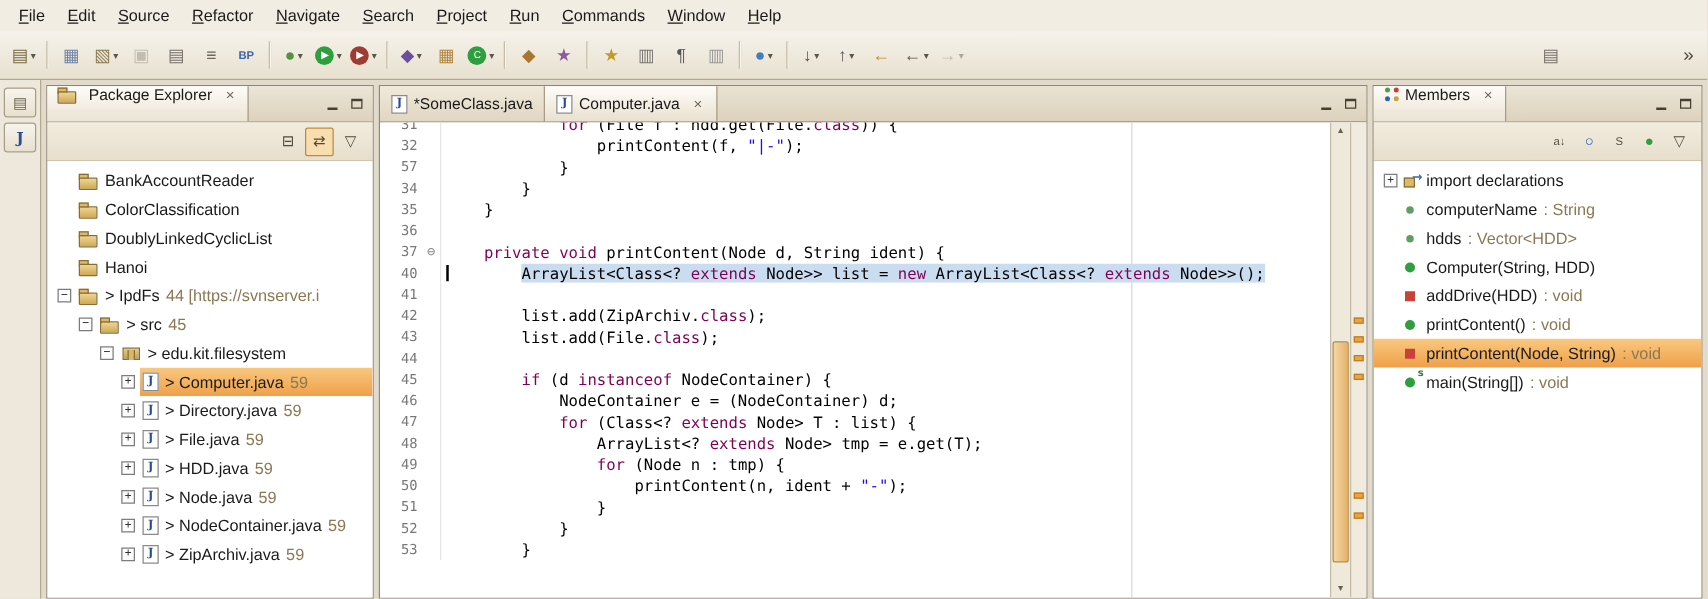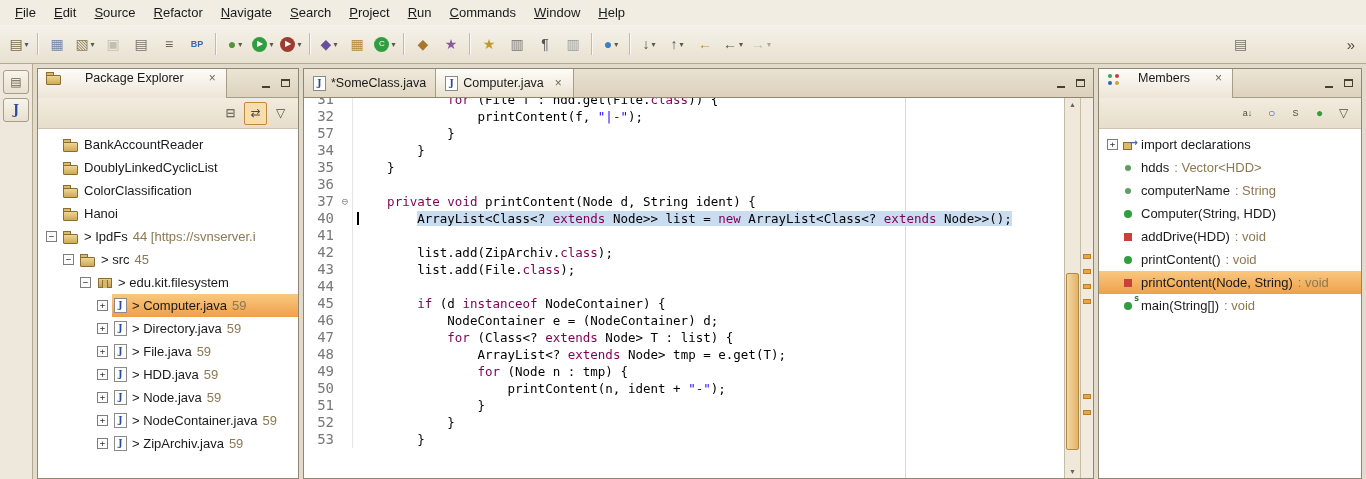--- a/index.html
+++ b/index.html
@@ -29,21 +29,21 @@
   .faststrip{width:32px;flex:none;border-right:1px solid #b3a98f;display:flex;flex-direction:column;align-items:center;gap:4px;padding-top:6px;background:#eee8dc;margin-top:-4px}
   .strip-btn{width:24px;height:22px;border:1px solid #a89e88;border-radius:3px;background:linear-gradient(#f8f4eb,#e8e0cf);display:flex;align-items:center;justify-content:center}
   .strip-btn .glyph{font-size:12px}
   .jglyph{font-family:"DejaVu Serif",serif;font-weight:bold;color:#2a4b9b}
   .panel{border:1px solid #8f8773;background:#fff;display:flex;flex-direction:column;min-width:0}
   .pkg{width:260px;flex:none}
   .mem{width:262px;flex:none}
   .edp{flex:1}
   
   .view-titlebar{height:28px;flex:none;background:linear-gradient(#ece5d6,#dcd2bd);border-bottom:1px solid #a79d86;display:flex;align-items:stretch}
-  .vtab{display:flex;align-items:flex-end;gap:19px;padding:16px 8px;background:linear-gradient(#fefcf9,#ebe3d3);border-right:1px solid #a79d86;font-size:12.5px}
+  .vtab{display:flex;align-items:flex-start;gap:5px;padding:0 8px;background:linear-gradient(#fefcf9,#ebe3d3);border-right:1px solid #a79d86;font-size:12.5px}
   .tabclose{color:#6e6756;font-size:12px;margin-left:4px;padding:0 2px}
   .corner{margin-left:auto;display:flex;align-items:center;gap:3px;padding-right:4px}
   .wbtn{width:17px;height:16px;display:flex;align-items:center;justify-content:center;border-radius:2px}
   .i-min{width:8px;height:2px;background:#45402f;display:block;margin-top:8px}
   .i-max{width:9px;height:8px;border:1px solid #45402f;border-top:2px solid #45402f;display:block;box-sizing:border-box}
   
   .view-toolbar{height:30px;flex:none;background:linear-gradient(#f2ecdf,#e7decb);border-bottom:1px solid #cfc5ae;display:flex;align-items:center;justify-content:flex-end;gap:3px;padding:0 7px}
   .vt-btn{width:21px;height:21px;display:flex;align-items:center;justify-content:center;border-radius:2px}
   .vt-btn .glyph{font-size:12px}
   .vt-btn.active{border:1px solid #c08a3e;background:#f8ddae}
@@ -77,21 +77,21 @@
       box-shadow:7px 0 0 #c4403a,0 7px 0 #2b66b5,7px 7px 0 #caa23c}
   
   .editor-tabs{height:28px;flex:none;background:linear-gradient(#e9e2d2,#dcd1bc);border-bottom:1px solid #8f8773;display:flex;align-items:stretch}
   .etab{display:flex;align-items:center;gap:5px;padding:0 9px;border-right:1px solid #a79d86;background:linear-gradient(#f0e9db,#e0d6c2);font-size:12.5px}
   .etab.active{background:linear-gradient(#fffdf9,#e9e1d0)}
   .editor-body{flex:1;display:flex;position:relative;background:#fff;overflow:hidden}
   .code-pane{flex:1;min-width:0;position:relative;overflow:hidden}
   .margin-line{position:absolute;left:601px;top:0;bottom:0;width:1px;background:#d9d9d9}
   .code-lines{margin-top:-7px;font:12.5px/17px "DejaVu Sans Mono",monospace;position:relative}
   .crow{display:flex;height:17px}
-  .lnum{width:30px;flex:none;text-align:right;padding-right:4px;color:#787878;font-size:14px}
+  .lnum{width:30px;flex:none;text-align:right;padding-right:4px;color:#787878;font-size:11px}
   .fold{width:14px;flex:none;text-align:center;color:#8a8a8a;font-size:11px;border-right:1px solid #e6e6e6;margin-right:4px}
   .ctext{white-space:pre}
   .tok-k{color:#7f0055;font-weight:normal}
   .tok-s{color:#2a00ff}
   .tok-f{color:#0000c0;font-style:italic}
   .tok-p{color:#000}
   .selspan{background:#cadcf0}
   .caret{display:inline-block;width:2px;height:13px;background:#000;vertical-align:-2px;margin-right:-2px}
   .vscroll{width:15px;flex:none;background:#efe9dc;border-left:1px solid #c5bca7;position:relative}
   .sc-arrow{position:absolute;left:0;right:0;height:13px;text-align:center;font-size:7px;color:#6b6250;line-height:13px}
@@ -275,28 +275,28 @@
           <span class="exp-spacer"></span>
           <span class="rowbody">
             <span class="ic ic-project"></span>
             <span class="tlabel">BankAccountReader</span>
           </span>
         </div>
         <div class="trow" style="padding-left: 8px;">
           <span class="exp-spacer"></span>
           <span class="rowbody">
             <span class="ic ic-project"></span>
+            <span class="tlabel">ColorClassification</span>
+          </span>
+        </div>
+        <div class="trow" style="padding-left: 8px;">
+          <span class="exp-spacer"></span>
+          <span class="rowbody">
+            <span class="ic ic-project"></span>
             <span class="tlabel">DoublyLinkedCyclicList</span>
-          </span>
-        </div>
-        <div class="trow" style="padding-left: 8px;">
-          <span class="exp-spacer"></span>
-          <span class="rowbody">
-            <span class="ic ic-project"></span>
-            <span class="tlabel">ColorClassification</span>
           </span>
         </div>
         <div class="trow" style="padding-left: 8px;">
           <span class="exp-spacer"></span>
           <span class="rowbody">
             <span class="ic ic-project"></span>
             <span class="tlabel">Hanoi</span>
           </span>
         </div>
         <div class="trow" style="padding-left: 8px;">
@@ -562,28 +562,28 @@
       </div>
     <div class="mlist">
         <div class="mrow">
           <span class="expander">+</span>
           <span class="mic mic-import"></span>
           <span class="mlabel">import declarations</span>
         </div>
         <div class="mrow">
           <span class="exp-spacer"></span>
           <span class="mic mic-field"></span>
+          <span class="mlabel">computerName</span>
+          <span class="msuffix"> : String</span>
+        </div>
+        <div class="mrow">
+          <span class="exp-spacer"></span>
+          <span class="mic mic-field"></span>
           <span class="mlabel">hdds</span>
           <span class="msuffix"> : Vector&lt;HDD&gt;</span>
-        </div>
-        <div class="mrow">
-          <span class="exp-spacer"></span>
-          <span class="mic mic-field"></span>
-          <span class="mlabel">computerName</span>
-          <span class="msuffix"> : String</span>
         </div>
         <div class="mrow">
           <span class="exp-spacer"></span>
           <span class="mic mic-method-pub"></span>
           <span class="mlabel">Computer(String, HDD)</span>
         </div>
         <div class="mrow">
           <span class="exp-spacer"></span>
           <span class="mic mic-method-priv"></span>
           <span class="mlabel">addDrive(HDD)</span>

